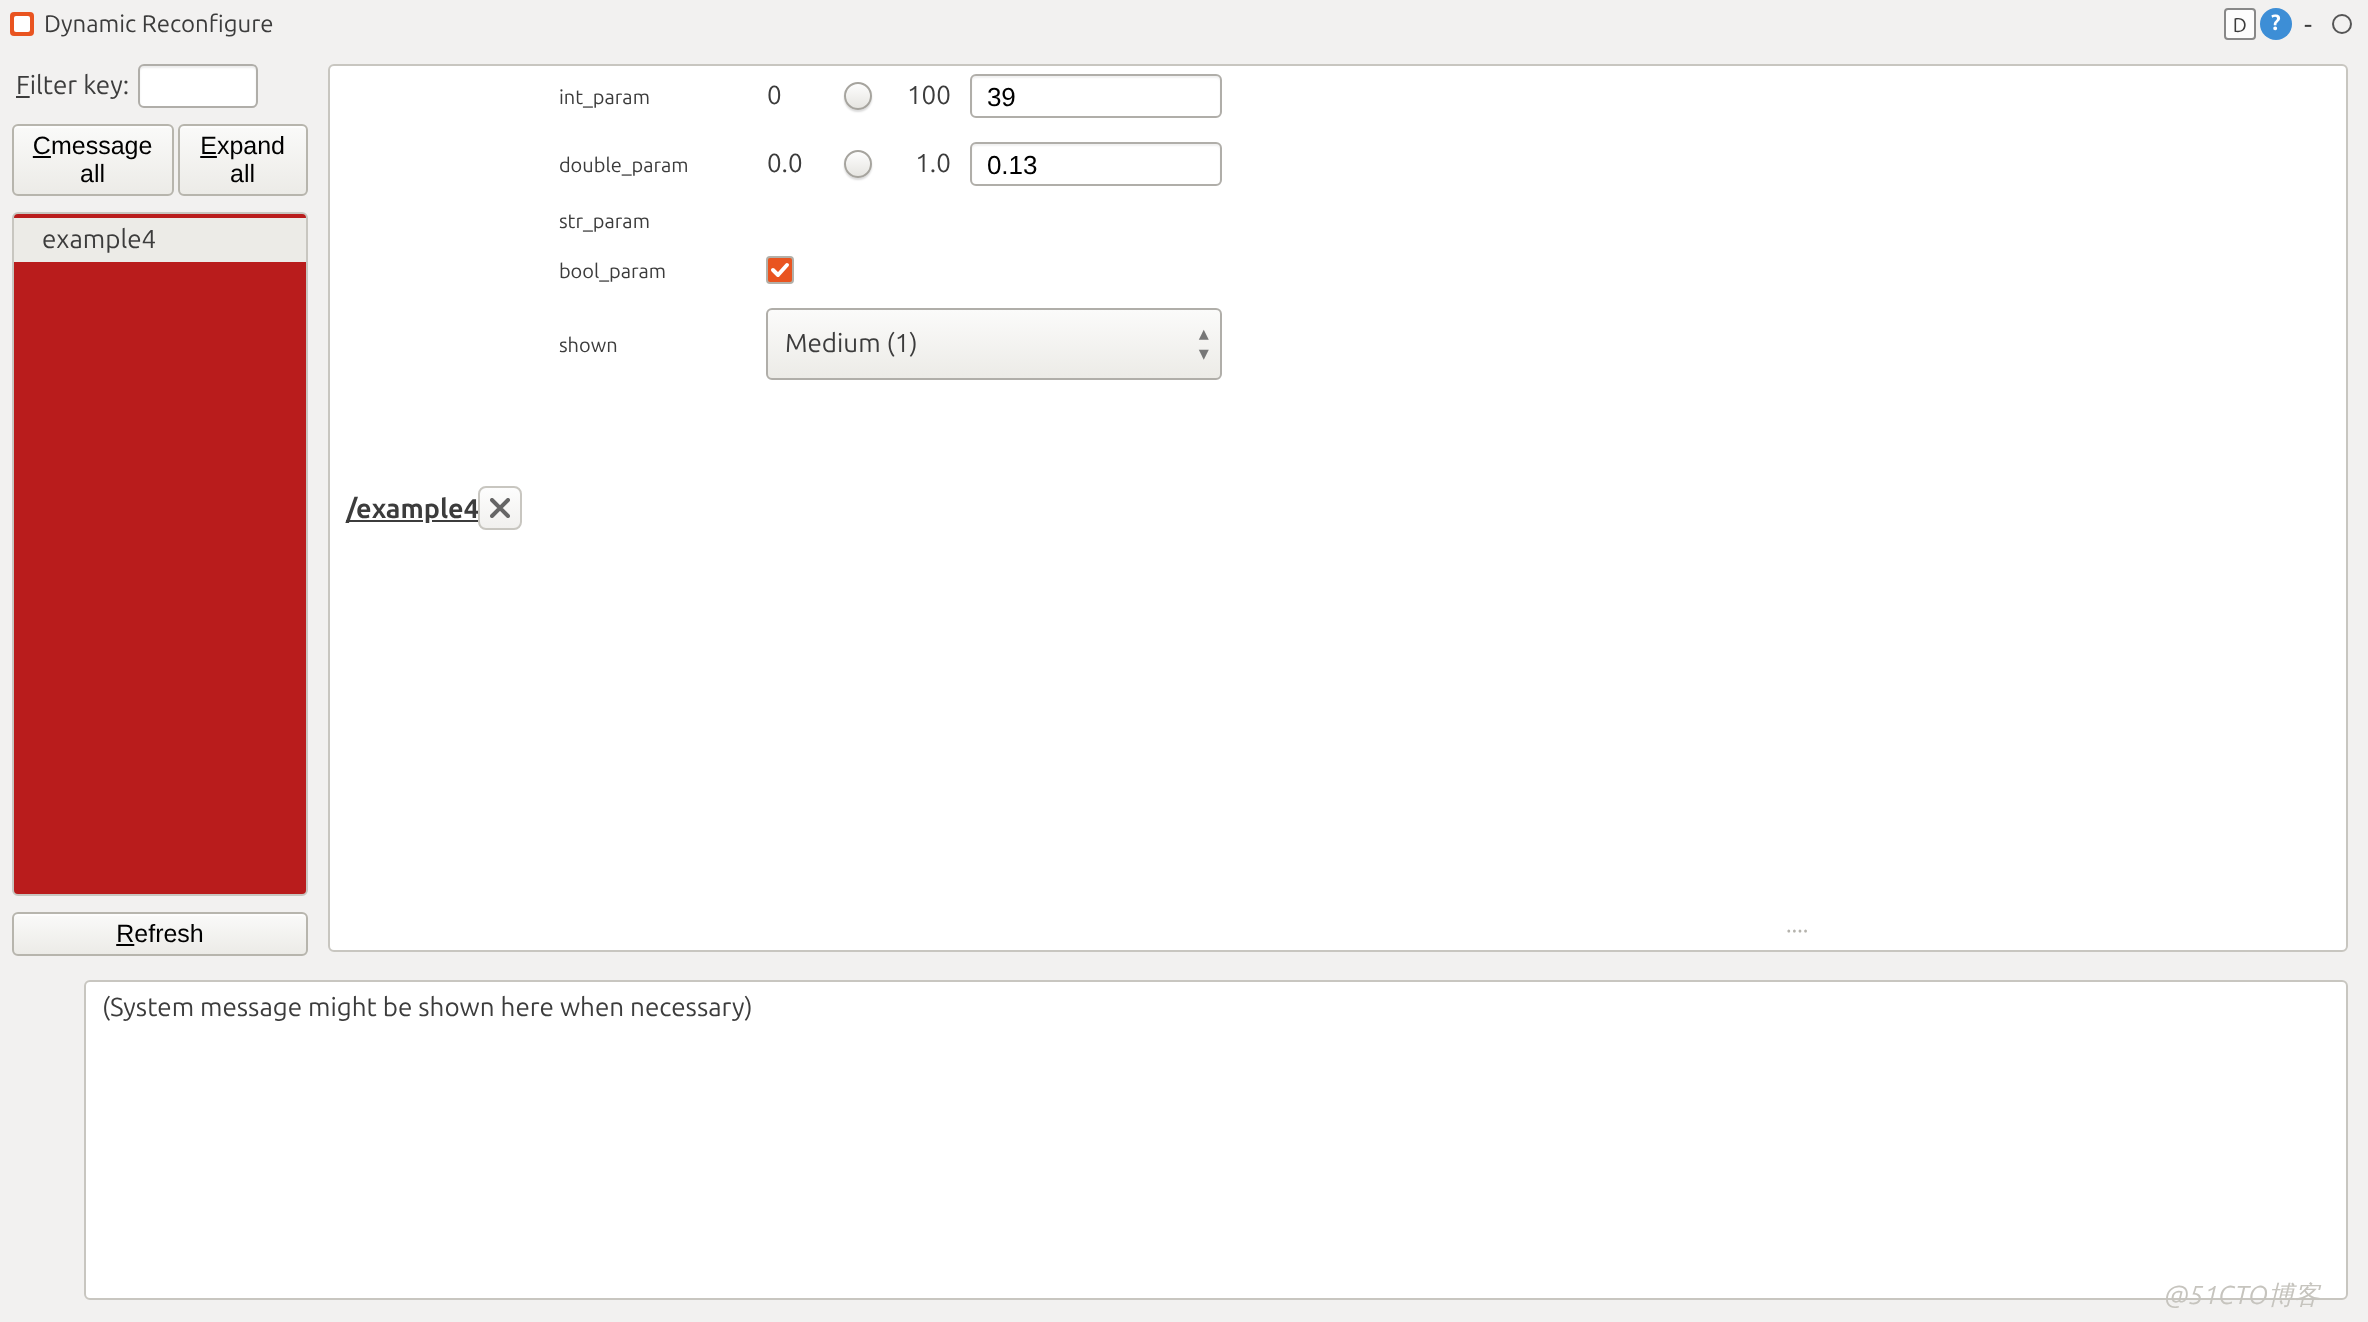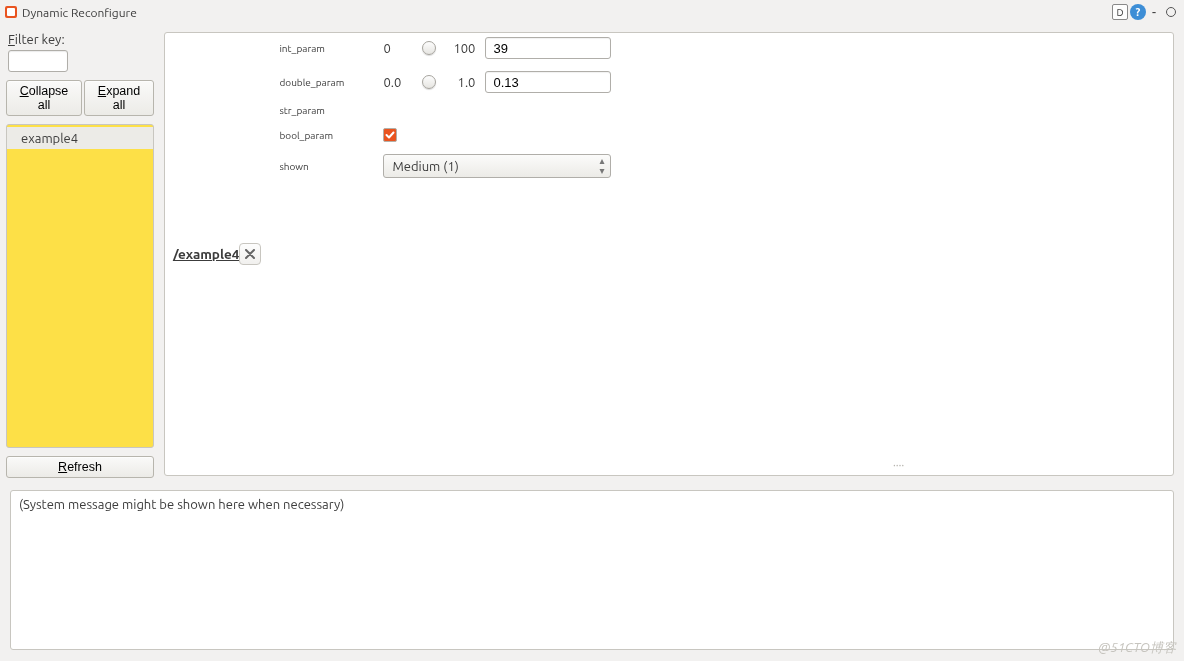--- a/index.html
+++ b/index.html
@@ -11,32 +11,32 @@
   .titlebar .tb-icon { width:14px; height:14px; margin-right:4px; display:inline-flex; align-items:center; justify-content:center; }
   .titlebar .tb-title { font-size:12px; }
   .tb-right { margin-left:auto; display:flex; align-items:center; gap:2px; }
   .tb-right .d-box { width:16px; height:16px; border:1px solid #888; border-radius:2px; font-size:10px; display:flex; align-items:center; justify-content:center; background:#fdfdfd;}
   .tb-right .help-ic { width:16px; height:16px; border-radius:50%; background:#3d8ed6; display:flex;align-items:center;justify-content:center;color:#fff;font-weight:bold;font-size:11px;}
   .tb-right .min { font-size:14px; padding:0 4px;}
   .tb-right .restore { width:10px;height:10px;border:1.5px solid #555;border-radius:50%; margin:0 4px;}
 
   
   .upper { height:460px; display:flex; }
-  .lower { height:170px; padding:6px 10px 4px 10px; }
+  .lower { height:170px; padding:6px 10px 4px 10px;margin-left:32px; }
 
   
   .sidebar { width:160px; padding:4px 6px 6px 6px; display:flex; flex-direction:column; gap:4px;}
-  .filter-row { display:flex; align-items:flex-start; gap:4px; padding:4px 2px;flex-direction:column;}
+  .filter-row { display:flex; align-items:center; gap:4px; padding:4px 2px;}
   .filter-label { font-size:13px; }
   .filter-label u { text-decoration:underline; }
   .filter-input { width:60px; height:22px; border:1px solid #b0aea9; border-radius:3px; background:#fff; box-shadow:inset 0 1px 1px rgba(0,0,0,.08); padding:0 4px;}
   .btnrow { display:flex; gap:2px;}
   .qt-btn { background:linear-gradient(#fafaf9,#ecebe7); border:1px solid #b7b5ad; border-radius:3px; padding:3px 6px; font-size:12.5px; cursor:default; box-shadow:0 1px 0 rgba(255,255,255,.6) inset;}
   .qt-btn u { text-decoration:underline;}
-  .tree { flex:1; background:#fde047; border:1px solid #c8c6c0; border-radius:3px; margin-top:4px; padding:2px 0; overflow:auto;}
+  .tree { flex:1; background:#b91c1c; border:1px solid #c8c6c0; border-radius:3px; margin-top:4px; padding:2px 0; overflow:auto;}
   .tree-item { padding:4px 14px; background:#ecebe7; }
   .refresh { margin-top:4px;}
   .refresh .qt-btn { width:100%; text-align:center; }
 
   
   .main { flex:1; padding:8px 10px 8px 4px;}
   .panel { background:#fff; border:1px solid #c8c6c0; border-radius:3px; height:100%; display:flex; flex-direction:row;}
   .panel-head { display:flex; align-items:center; padding:6px 8px;}
   .panel-title { flex:1; text-align:center; font-size:13.5px; font-weight:bold; text-decoration:underline;}
   .close-x { width:22px; height:22px; border:1px solid #c8c6c0; border-radius:4px; display:flex; align-items:center; justify-content:center; font-size:13px; color:#555; cursor:default; background:linear-gradient(#fdfdfd,#f1f0ee);}
@@ -45,28 +45,28 @@
   .param-label { width:94px; font-size:10px;}
   .range-min, .range-max { width:36px; font-size:13px; text-align:left;}
   .range-max { text-align:right;}
   .slider-wrap { flex:1; position:relative; height:18px; display:flex; align-items:center;}
   .track { position:absolute; left:0; right:0; top:50%; transform:translateY(-50%); height:4px; background:#d7d5cf; border-radius:2px;}
   .fill  { position:absolute; left:0; top:50%; transform:translateY(-50%); height:4px; background:#e95420; border-radius:2px;}
   .thumb { position:absolute; top:50%; width:14px;height:14px; transform:translate(-50%,-50%); background:linear-gradient(#fdfdfd,#e6e5e1); border:1px solid #a6a49e; border-radius:50%; box-shadow:0 1px 1px rgba(0,0,0,.15);}
   .valbox { width:126px; height:22px; border:1px solid #b0aea9; border-radius:3px; background:#fff; box-shadow:inset 0 1px 1px rgba(0,0,0,.06); padding:2px 7px; font-size:13px;}
   .textbox { flex:1; height:22px; border:1px solid #b0aea9; border-radius:3px; background:#fff; box-shadow:inset 0 1px 1px rgba(0,0,0,.06); padding:2px 8px; font-size:13px;}
   .checkbox { width:14px;height:14px; border:1px solid #b2b0a9; border-radius:2px; background:#e95420; display:flex;align-items:center;justify-content:center; color:#fff; font-size:11px; line-height:1;}
-  .combo { flex:1; height:24px; border:1px solid #b0aea9; border-radius:3px; background:linear-gradient(#fbfbfa,#ecebe7); display:flex; align-items:center; padding:0 22px 0 8px; font-size:13px; position:relative;}
+  .combo { flex:1; height:36px; border:1px solid #b0aea9; border-radius:3px; background:linear-gradient(#fbfbfa,#ecebe7); display:flex; align-items:center; padding:0 22px 0 8px; font-size:13px; position:relative;}
   .combo .chev { position:absolute; right:6px; top:50%; transform:translateY(-50%); font-size:10px; color:#777; line-height:1; text-align:center;}
   .panel-foot { flex:1; display:flex; align-items:flex-end; justify-content:center; padding-bottom:2px; color:#b5b3ad; font-size:11px;}
 
   
   .msgbox { width:100%; height:100%; background:#fff; border:1px solid #c8c6c0; border-radius:3px; padding:6px 8px; font-size:13px; color:#3c3c3c;}
 
-  .watermark { position:absolute; right:8px; bottom:4px; font-size:13px; color:#c6c4be; font-style:italic;}
+  .watermark { position:absolute; right:24px; bottom:4px; font-size:13px; color:#c6c4be; font-style:italic;}
 </style>
 </head>
 <body>
 
 <div class="titlebar">
   <span class="tb-icon">
     <svg width="12" height="12" viewBox="0 0 12 12">
         <rect x="0" y="0" width="12" height="12" fill="#e95420" rx="2"></rect>
         <rect x="2" y="2" width="8" height="8" fill="#fff" rx="1"></rect>
       </svg>
@@ -81,21 +81,21 @@
 </div>
 
 <div class="upper">
 
   <div class="sidebar">
     <div class="filter-row">
       <span class="filter-label"><u>F</u><span>ilter key:</span></span>
       <input class="filter-input" value="" style="">
     </div>
     <div class="btnrow">
-      <button class="qt-btn"><u>C</u><span>ollapse all</span></button>
+      <button class="qt-btn"><u>C</u><span>message all</span></button>
       <button class="qt-btn"><u>E</u><span>xpand all</span></button>
     </div>
     <div class="tree">
       <div class="tree-item">example4</div>
     </div>
     <div class="refresh">
       <button class="qt-btn"><u>R</u><span>efresh</span></button>
     </div>
   </div>
 

